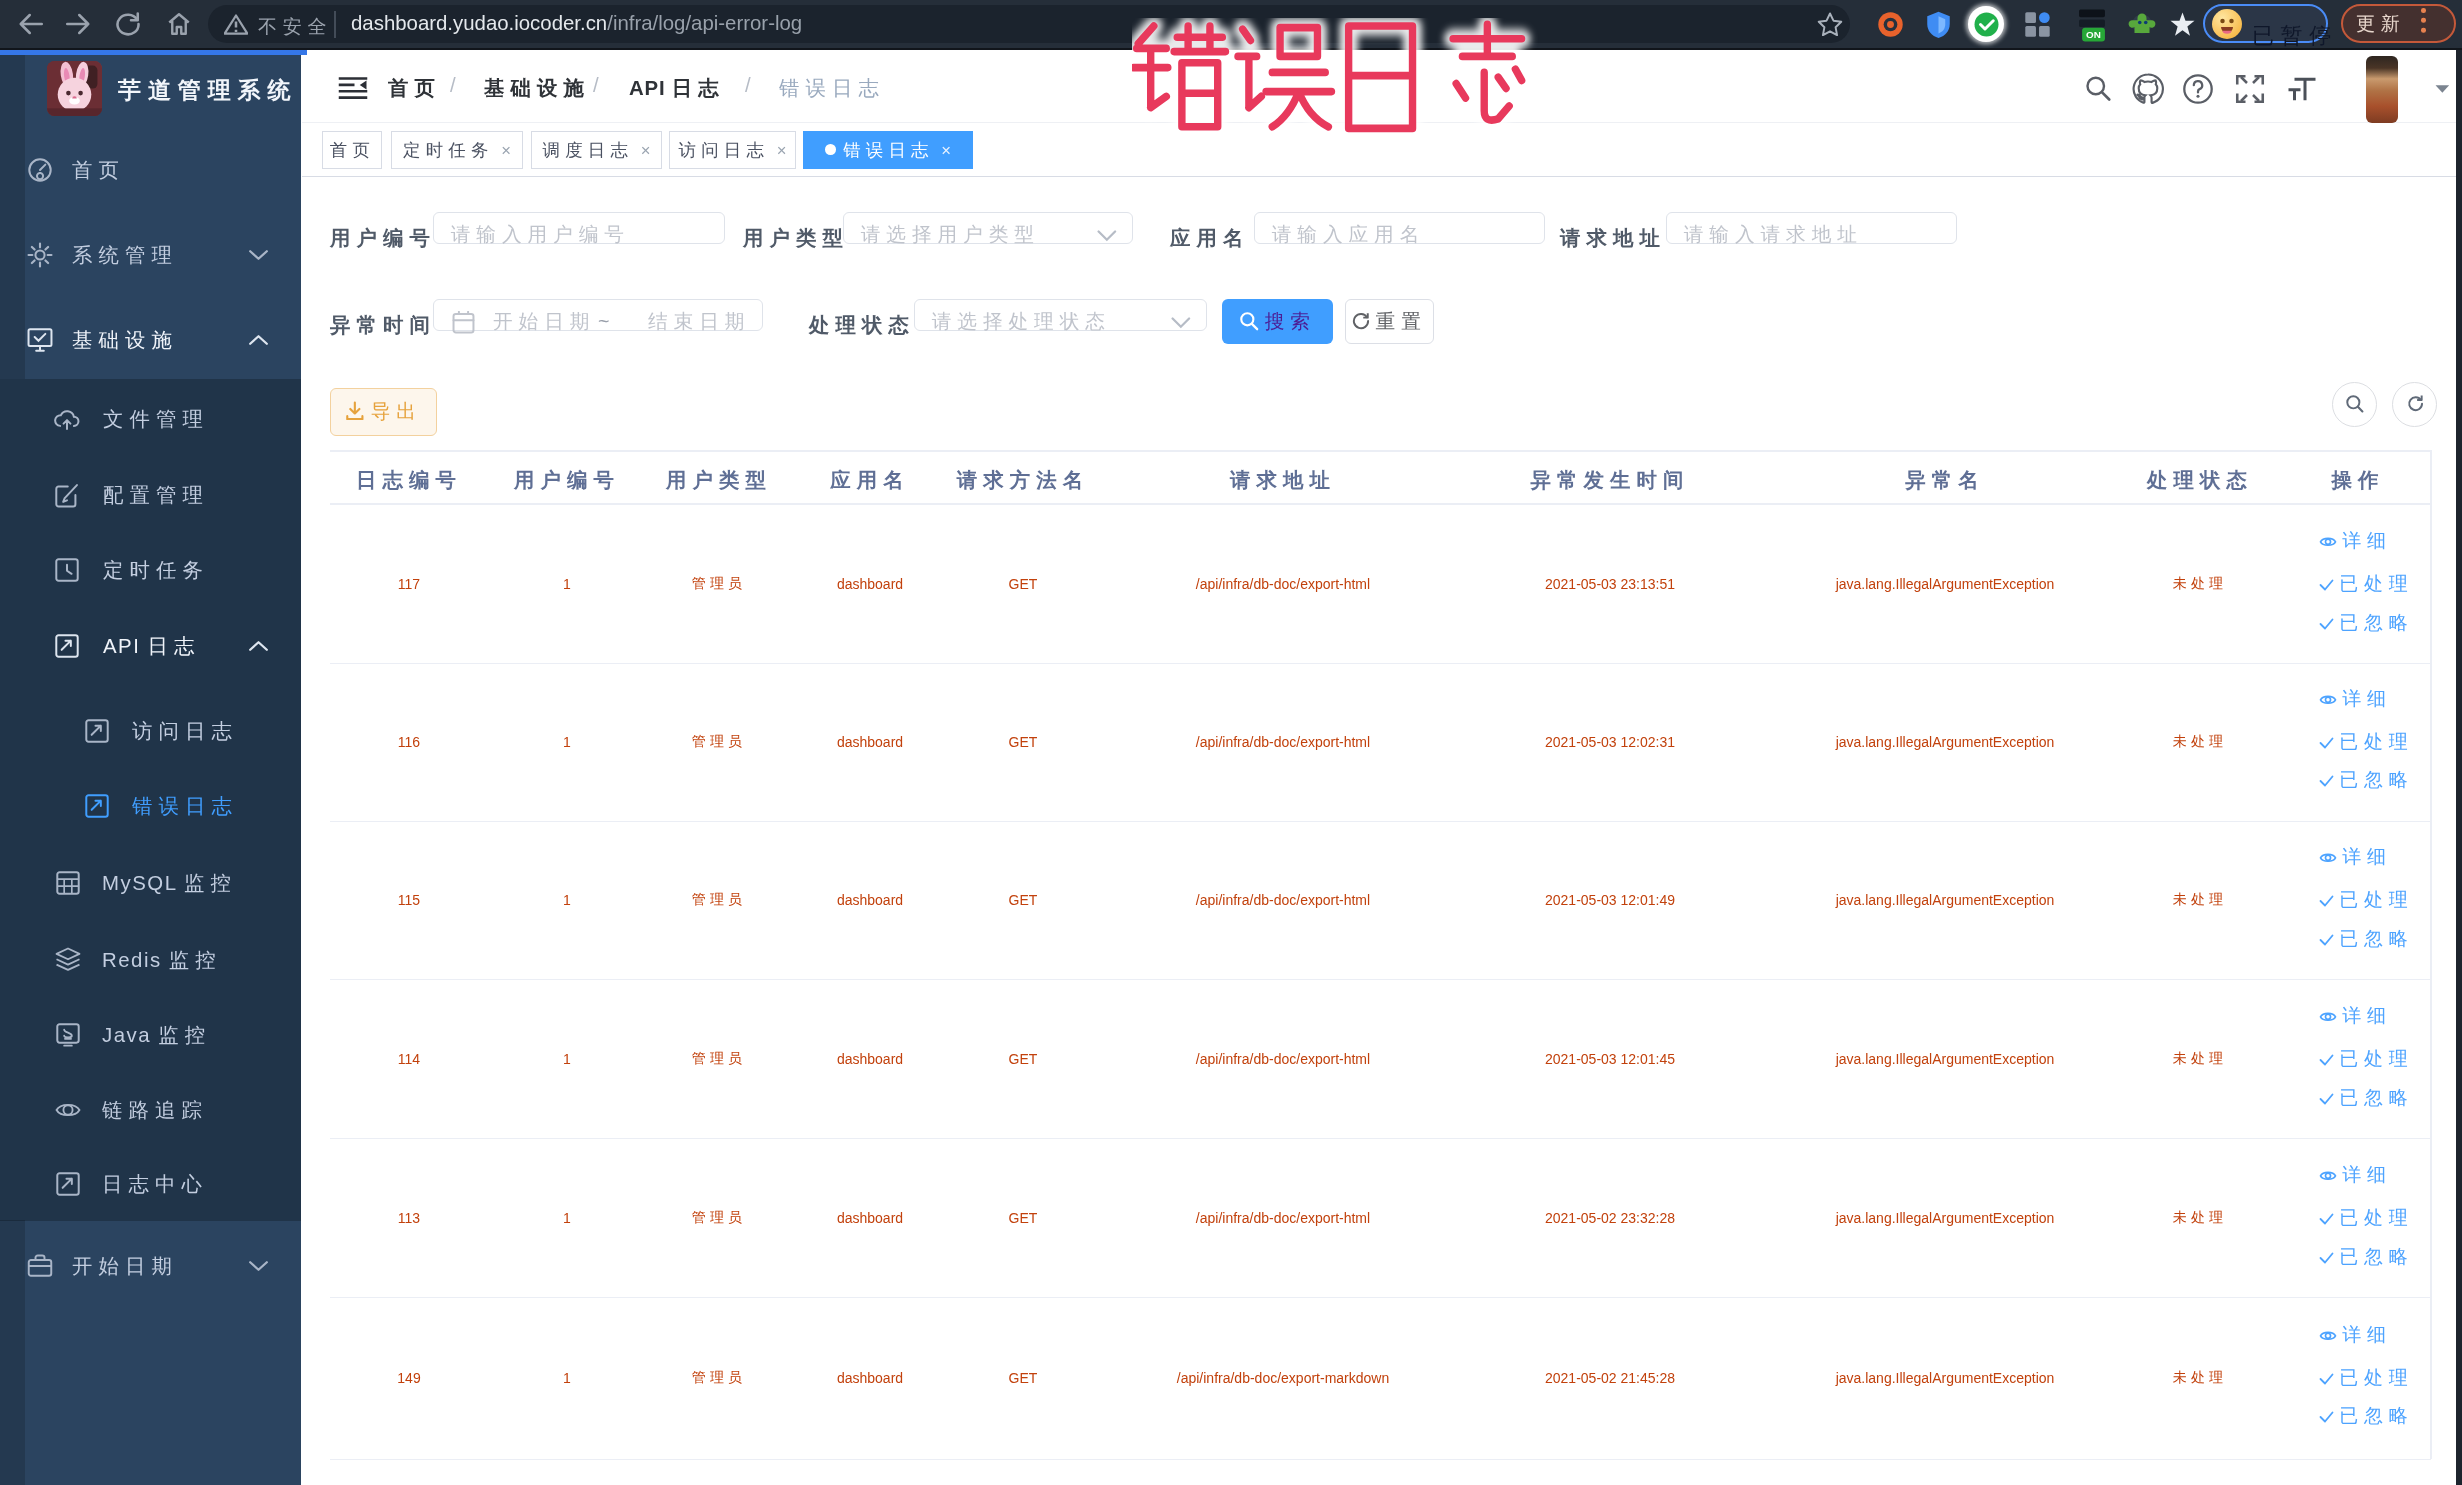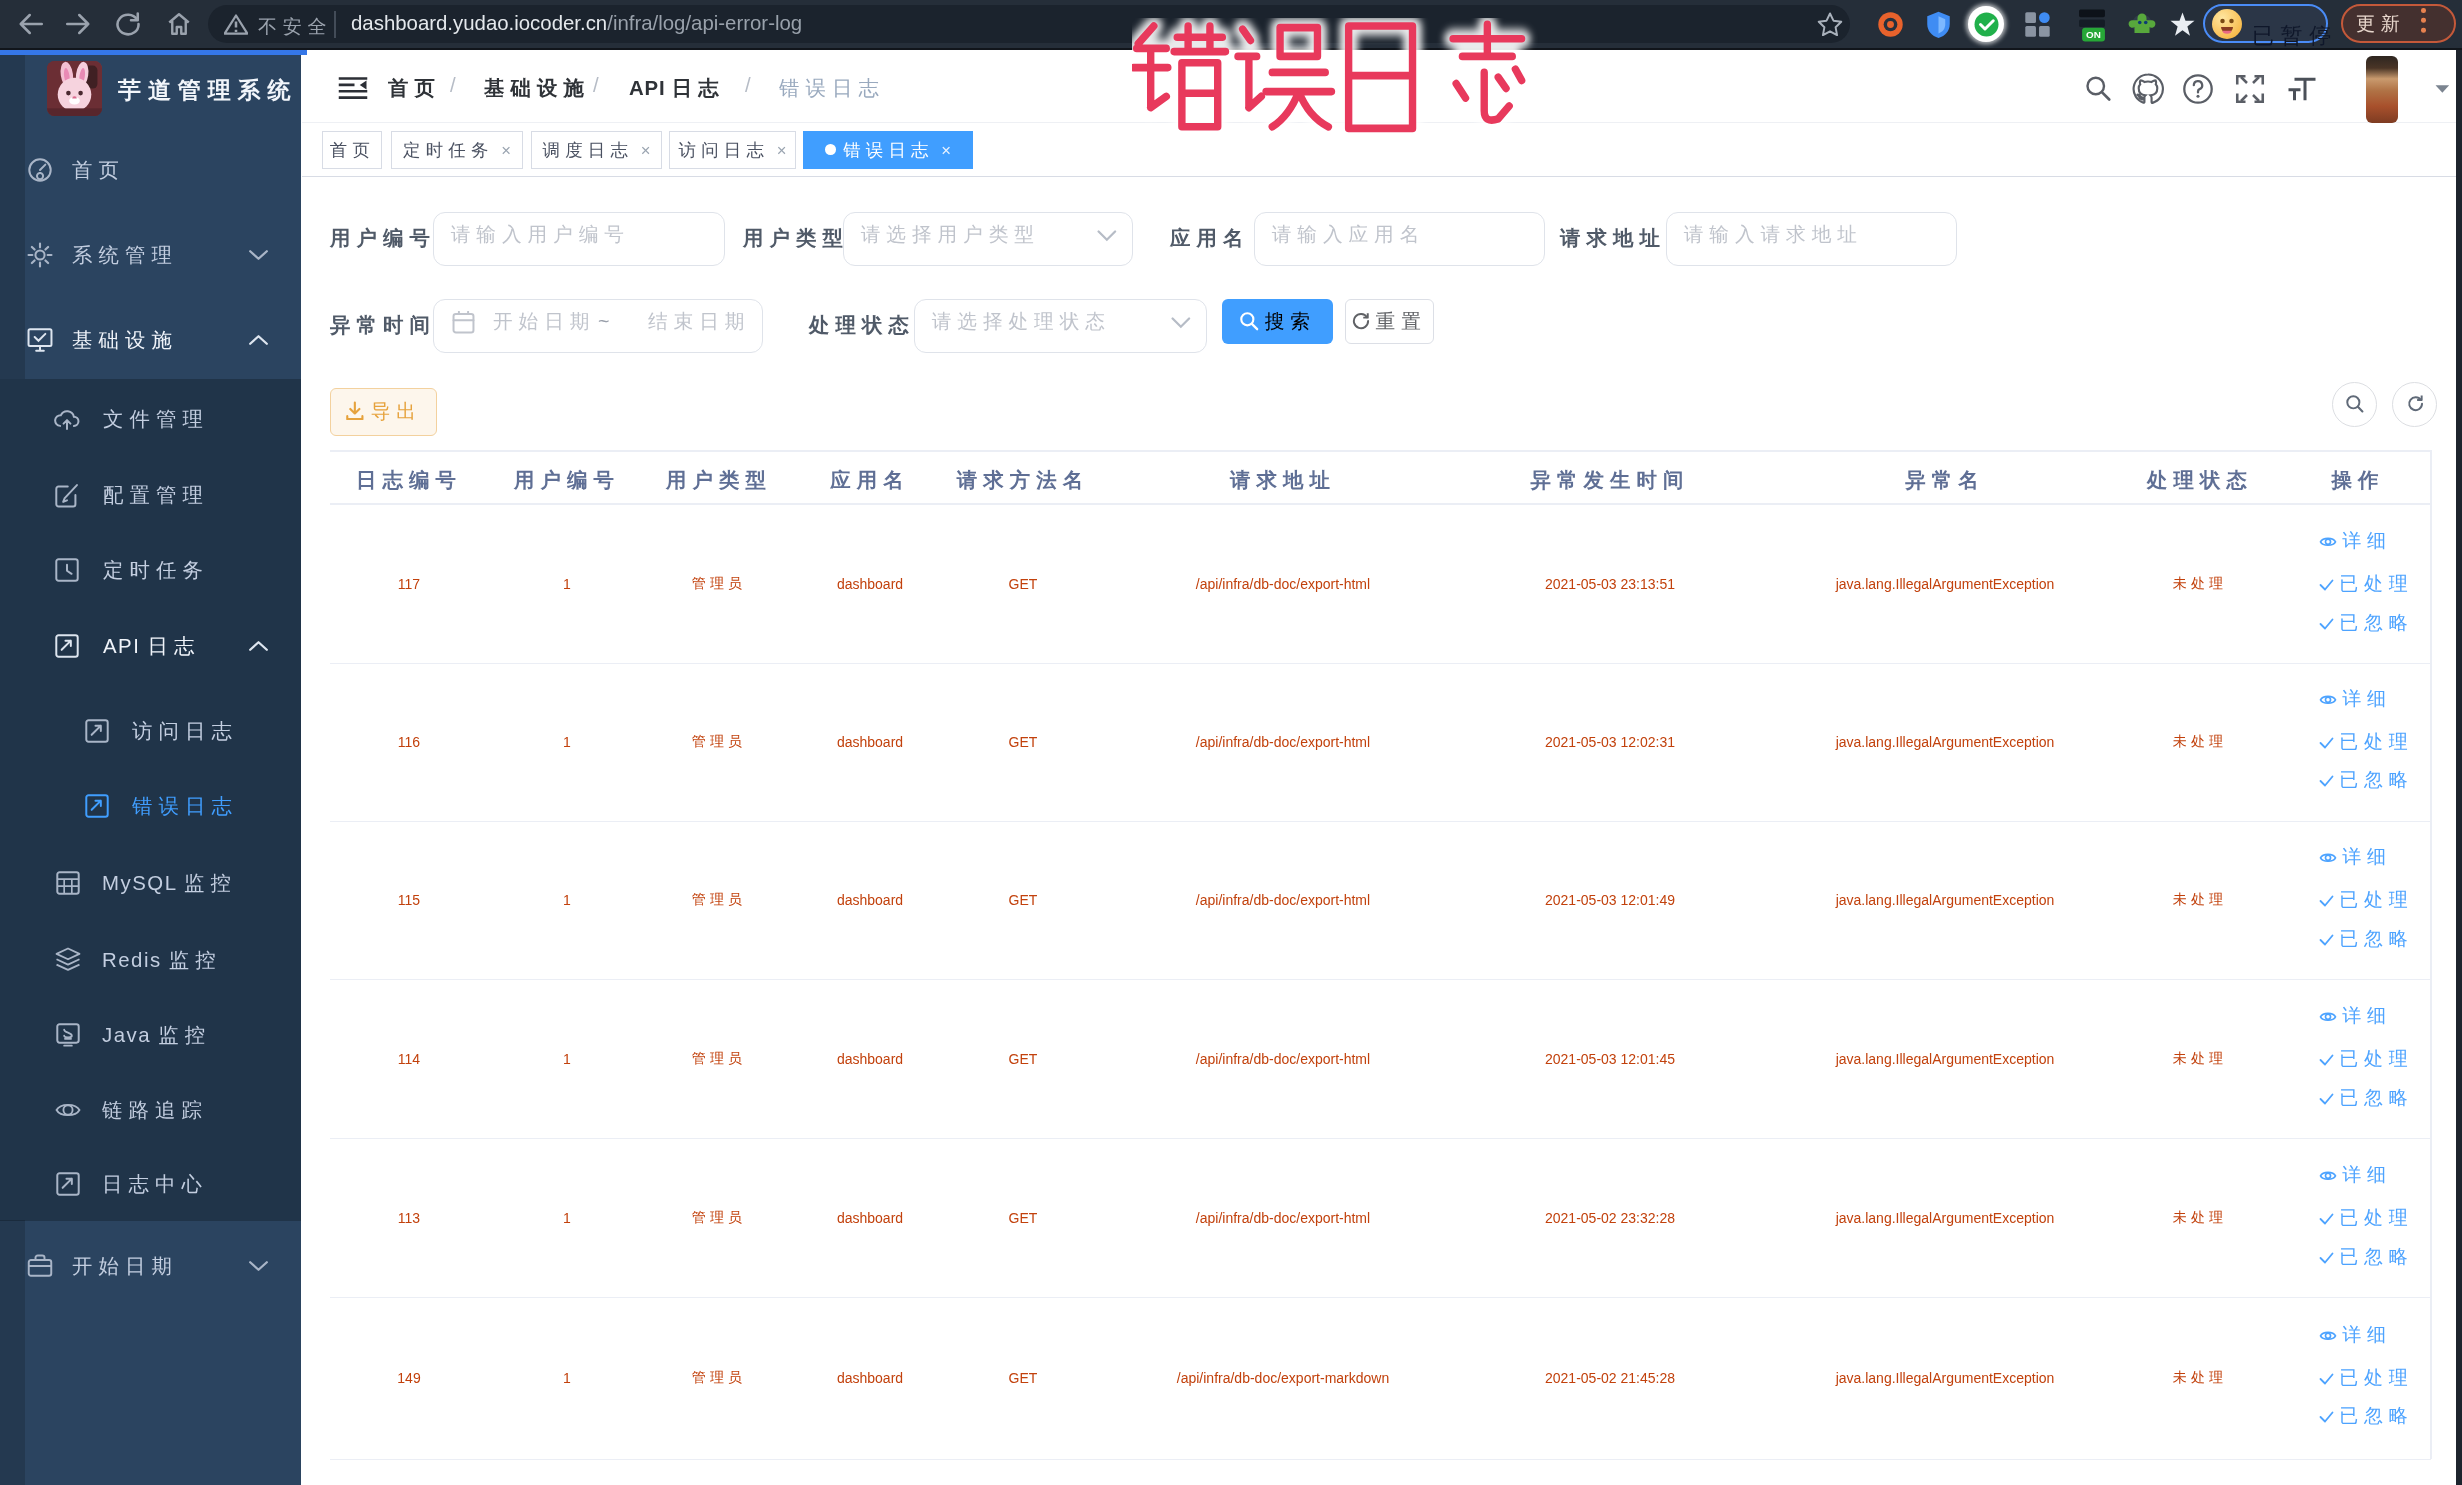--- a/index.html
+++ b/index.html
@@ -39,21 +39,21 @@
 
 #tags{position:absolute;left:302px;top:125px;width:2160px;height:52px;background:#fff;border-bottom:1.5px solid #d8dce5}
 .tag{position:absolute;top:6px;height:38px;border:0.8px solid #d8dce5;background:#fff;color:#495060;
  font-size:17.4px;line-height:36px;white-space:nowrap}
 .tag .x{display:inline-block;font-size:16.7px;color:#9aa4b0;margin-left:7.6px}
 .tag.act{background:#409eff;border-color:#409eff;color:#fff}
 .tag.act .x{color:#e8f2ff}
 .dot{display:inline-block;width:10.6px;height:10.6px;border-radius:50%;background:#fff;margin-right:7.6px;vertical-align:1.5px}
 
 .flabel{position:absolute;font-size:20.4px;font-weight:600;color:#505a68;white-space:nowrap}
-.finput{position:absolute;height:54px;border:1.5px solid #dfe3ea;border-radius:12px;background:#fff;
+.finput{position:absolute;height:32px;border:1.5px solid #dfe3ea;border-radius:6px;background:#fff;
  font-size:19.7px;color:#c0c4cc;line-height:42px;padding-left:16.7px;white-space:nowrap}
 .finput .car{position:absolute;right:13.6px;top:0;color:#b6bcc6}
 .btn{position:absolute;height:45px;border-radius:6px;font-size:19.7px;text-align:center;white-space:nowrap}
 
 .th{position:absolute;font-size:20.4px;font-weight:600;color:#5f6f95;transform:translateX(-50%);white-space:nowrap}
 .td{position:absolute;font-size:14px;color:#c2410c;transform:translate(-50%,-50%);white-space:nowrap}
 .sep{position:absolute;left:330px;width:2101px;height:0.8px;background:#ebeef5}
 .oplink{position:absolute;left:2319px;font-size:19px;color:#4da3ff;transform:translateY(-50%);white-space:nowrap}
 </style>
 </head>
@@ -345,21 +345,21 @@
         <path d="M2 12 h26 M9 4 V1 M21 4 V1" stroke="#c0c4cc" stroke-width="2.6" fill="none" stroke-linecap="round"></path>
       </svg>
     <span style="position:absolute;left:59px"><i class="cjk">开始日期</i></span>
     <span style="position:absolute;left:164px;color:#9aa0ab">~</span>
     <span style="position:absolute;left:214px"><i class="cjk">结束日期</i></span>
   </span>
   <span class="flabel" style="left:809px;top:311px"><i class="cjk">处理状态</i></span>
   <span class="finput" style="left:914px;top:299px;width:293px"><i class="cjk">请选择处理状态</i><svg class="car" style="position:absolute;right:15px;top:16.7px" width="19.7" height="12" viewBox="0 0 26 16">
         <path d="M2 2 L13 13 L24 2" stroke="#b6bcc6" stroke-width="3" fill="none" stroke-linecap="round"></path>
       </svg></span>
-  <span class="btn" style="left:1222px;top:299px;width:111px;background:#409eff;color:#000000;line-height:45px">
+  <span class="btn" style="left:1222px;top:299px;width:111px;background:#409eff;color:#4c1d95;line-height:45px">
     <svg style="vertical-align:-3px;margin-right:6px" width="19.7" height="19.7" viewBox="0 0 26 26">
         <circle cx="11" cy="11" r="8" stroke="#fff" stroke-width="2.8" fill="none"></circle>
         <path d="M17 17 L24 24" stroke="#fff" stroke-width="3" stroke-linecap="round"></path>
       </svg><i class="cjk">搜索</i></span>
   <span class="btn" style="left:1345px;top:299px;width:89px;border:1.5px solid #dcdfe6;color:#606266;line-height:42px">
     <svg style="vertical-align:-2.3px;margin-right:5.3px" width="18" height="18" viewBox="0 0 24 24">
         <path d="M20 7 A9.5 9.5 0 1 0 21.5 12" stroke="#606266" stroke-width="2.6" fill="none" stroke-linecap="round"></path>
         <path d="M21 1.5 v6 h-6" fill="none" stroke="#606266" stroke-width="2.6" stroke-linejoin="round"></path>
       </svg><i class="cjk">重置</i></span>
 

